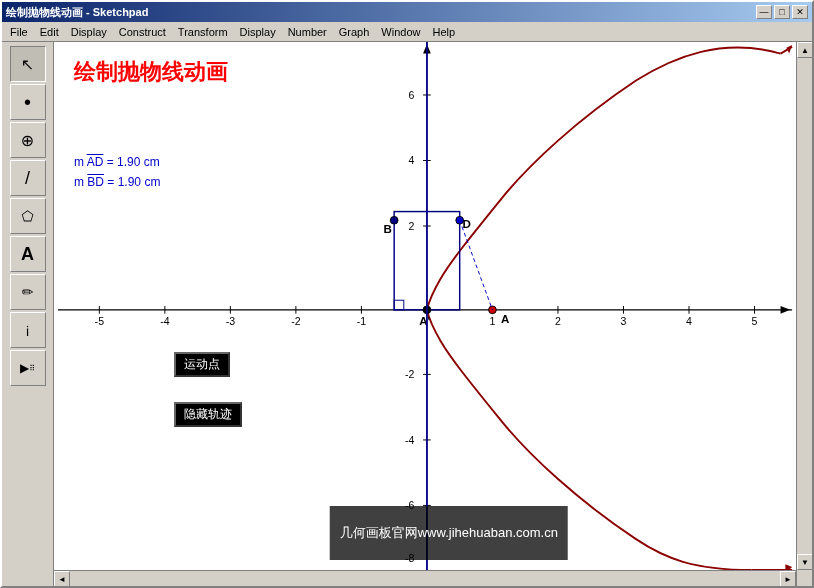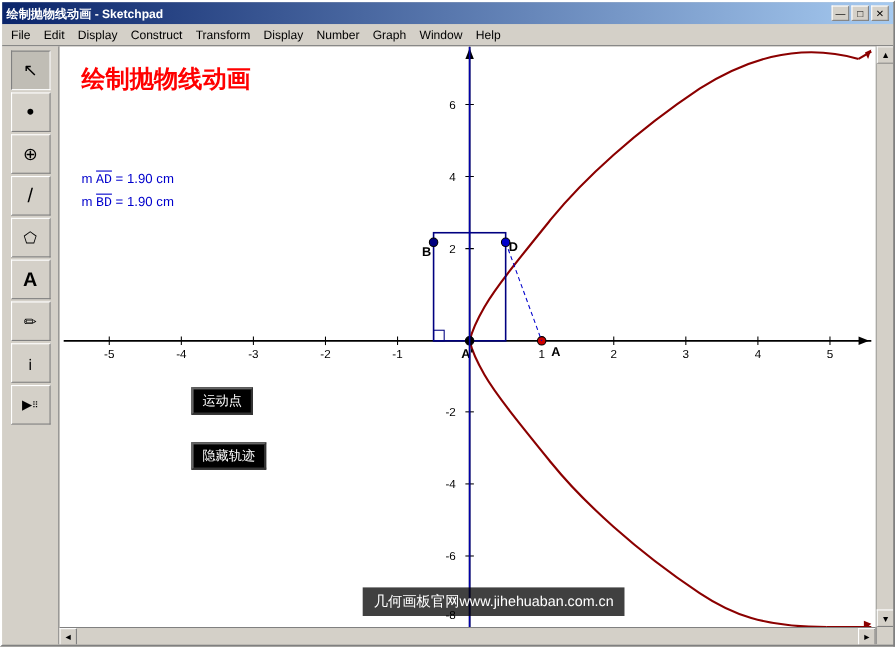--- a/index.html
+++ b/index.html
@@ -40,27 +40,27 @@
 
     
     .canvas-content { position: absolute; top: 0; left: 0; width: 100%; height: 100%; }
 
     
     .parabola-title { position: absolute; top: 15px; left: 20px; font-size: 22px; color: red; font-weight: bold; font-family: 'SimHei', sans-serif; }
 
     
     .measurements { position: absolute; top: 110px; left: 20px; font-size: 12px; color: #0000cc; line-height: 20px; }
     .measure-line { display: flex; align-items: center; gap: 2px; }
-    .overline { text-decoration: overline; font-family: Liberation Mono, monospace; }
+    .overline { text-decoration: overline; }
 
     
     .action-btn { position: absolute; background: black; color: white; font-size: 12px; font-family: Liberation Serif, serif; padding: 2px 8px; border: 2px solid; border-top-color: #666; border-left-color: #666; border-right-color: #333; border-bottom-color: #333; cursor: pointer; }
 
     
-    .watermark { position: absolute; bottom: 10px; left: 50%; transform: translateX(-40%); background: rgba(0,0,0,0.75); color: white; font-size: 13px; padding: 4px 10px; font-family: 'SimSun', sans-serif; white-space: nowrap; }
+    .watermark { position: absolute; bottom: 10px; left: 50%; transform: translateX(-40%); background: rgba(0,0,0,0.75); color: white; font-size: 13px; padding: 18px 10px; font-family: 'SimSun', sans-serif; white-space: nowrap; }
   </style>
 </head>
 <body>
 
 <div class="window">
 
   <div class="titlebar">
     <span class="titlebar-title">绘制抛物线动画 - Sketchpad</span>
     <div class="titlebar-buttons">
       <div class="title-btn">—</div>

